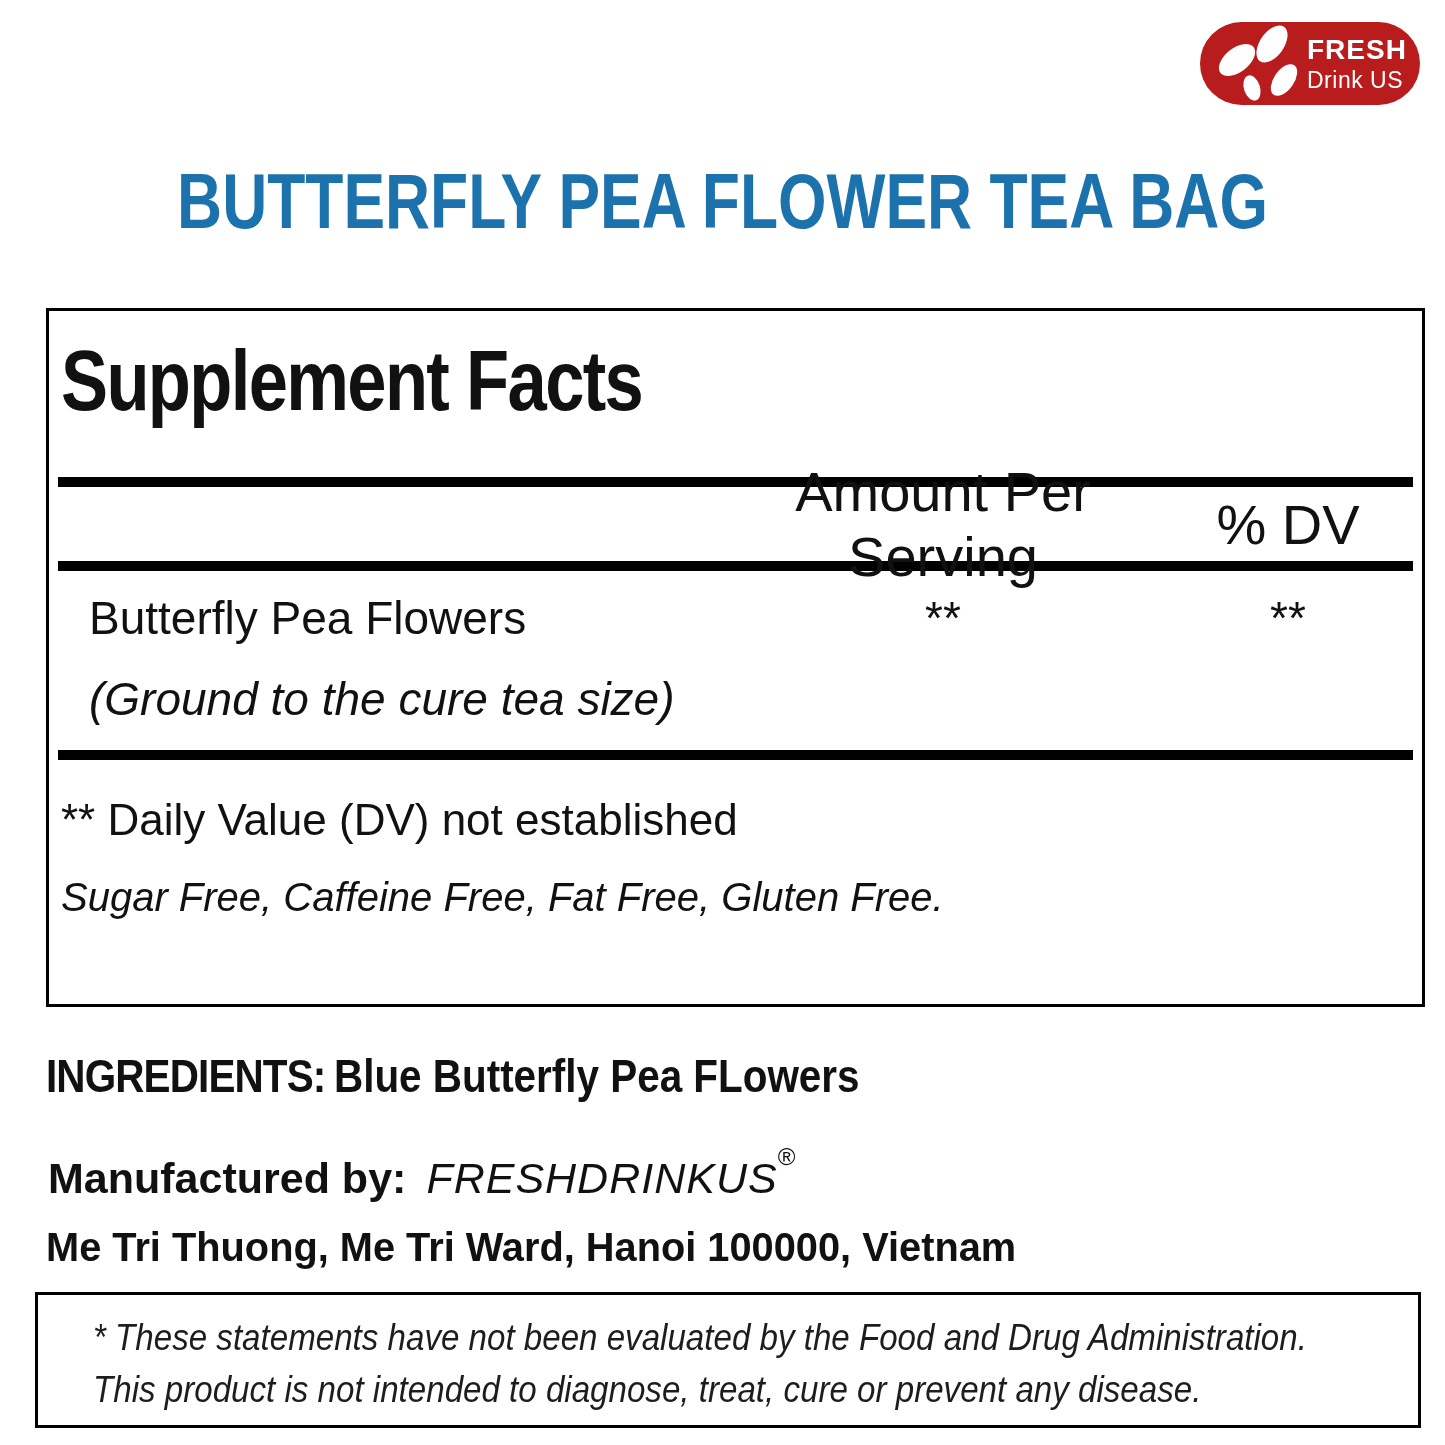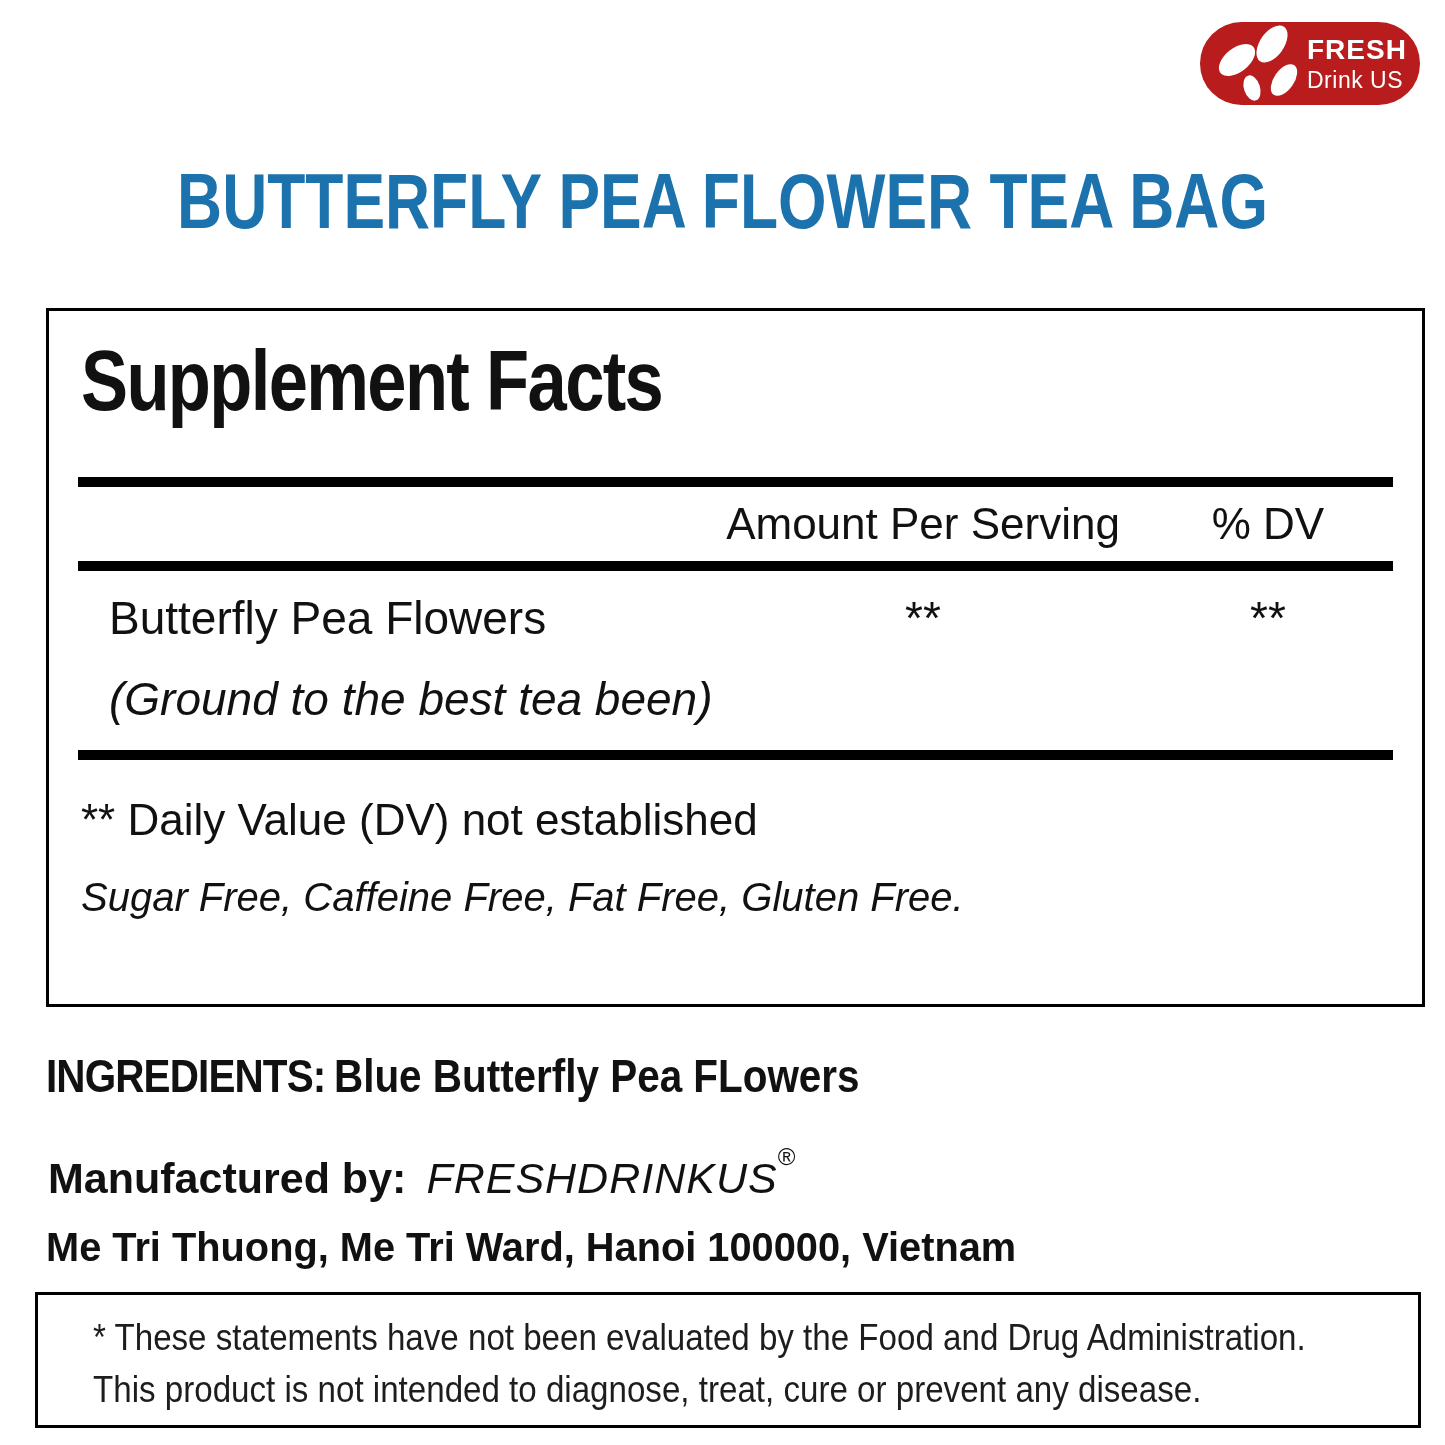--- a/index.html
+++ b/index.html
@@ -37,40 +37,40 @@
     transform: scaleX(0.80);
     transform-origin: center;
     letter-spacing: 0px;
   }
 
   
   .sf-box {
     position: absolute; top: 308px; left: 46px;
     width: 1379px; height: 699px;
     border: 3px solid #000;
-    padding: 0 29px;
+    padding: 0 9px;
   }
   .sf-heading {
     margin-top: 26px; margin-left: 3px;
     font-size: 86px; font-weight: bold;
     letter-spacing: -2px;
     white-space: nowrap;
     transform: scaleX(0.82);
     transform-origin: left;
     line-height: 1;
   }
   .sf-serving {
     margin-top: 36px; margin-left: 3px;
     font-size: 44px; line-height: 1.15;
   }
   .sf-rule { height: 10px; background: #000; }
   .rule-1 { margin-top: 54px; }
   .sf-header-row {
     display: flex; align-items: center;
-    height: 74px; font-size: 44px;
+    height: 74px; font-size: 56px;
   }
   .col-name { flex: 1; }
   .col-amount { width: 440px; text-align: center; }
   .col-dv { width: 250px; text-align: center; }
   .sf-row { padding-top: 22px; font-size: 46px; margin-left: 28px; }
   .sf-row-line { display: flex; align-items: flex-start; line-height: 1.1; }
   .sf-note {
     font-style: italic; margin-top: 30px; margin-left: 3px;
     line-height: 1.1; padding-bottom: 26px;
   }
@@ -101,20 +101,21 @@
     transform: scaleX(0.97);
     transform-origin: left;
   }
 
   
   .disclaimer-box {
     position: absolute; top: 1292px; left: 35px;
     width: 1386px; height: 136px;
     border: 3px solid #000;
     padding: 17px 0 0 55px;
+    font-style: italic;
     font-size: 36px;
     color: #1d1d1d;
     line-height: 1.45;
   }
   .disclaimer-inner {
     transform: scaleX(0.92);
     transform-origin: left;
     white-space: nowrap;
   }
 </style>
@@ -150,21 +151,21 @@
   </div>
 
   <div class="sf-rule"></div>
 
   <div class="sf-row">
     <div class="sf-row-line">
       <div class="col-name" style="padding-left:3px;">Butterfly Pea Flowers</div>
       <div class="col-amount">**</div>
       <div class="col-dv">**</div>
     </div>
-    <div class="sf-note">(Ground to the best tea been)</div>
+    <div class="sf-note">(Ground to the cure tea size)</div>
   </div>
 
   <div class="sf-rule"></div>
 
   <div class="sf-footnote">** Daily Value (DV) not established</div>
   <div class="sf-claims">Sugar Free, Caffeine Free, Fat Free, Gluten Free.</div>
 </div>
 
 <div class="ingredients-line">
   <span class="ingredients-label">INGREDIENTS:</span><span class="ingredients-value">Blue Butterfly Pea FLowers</span>

